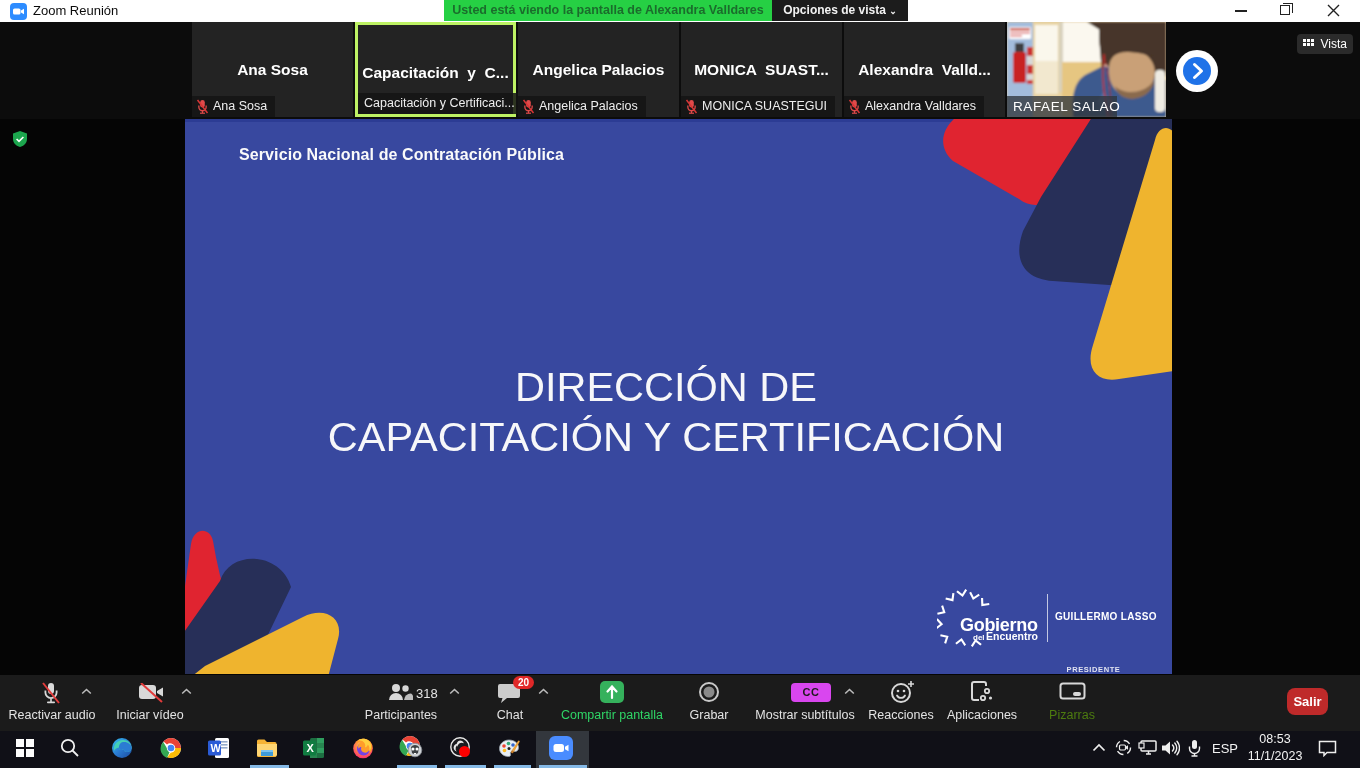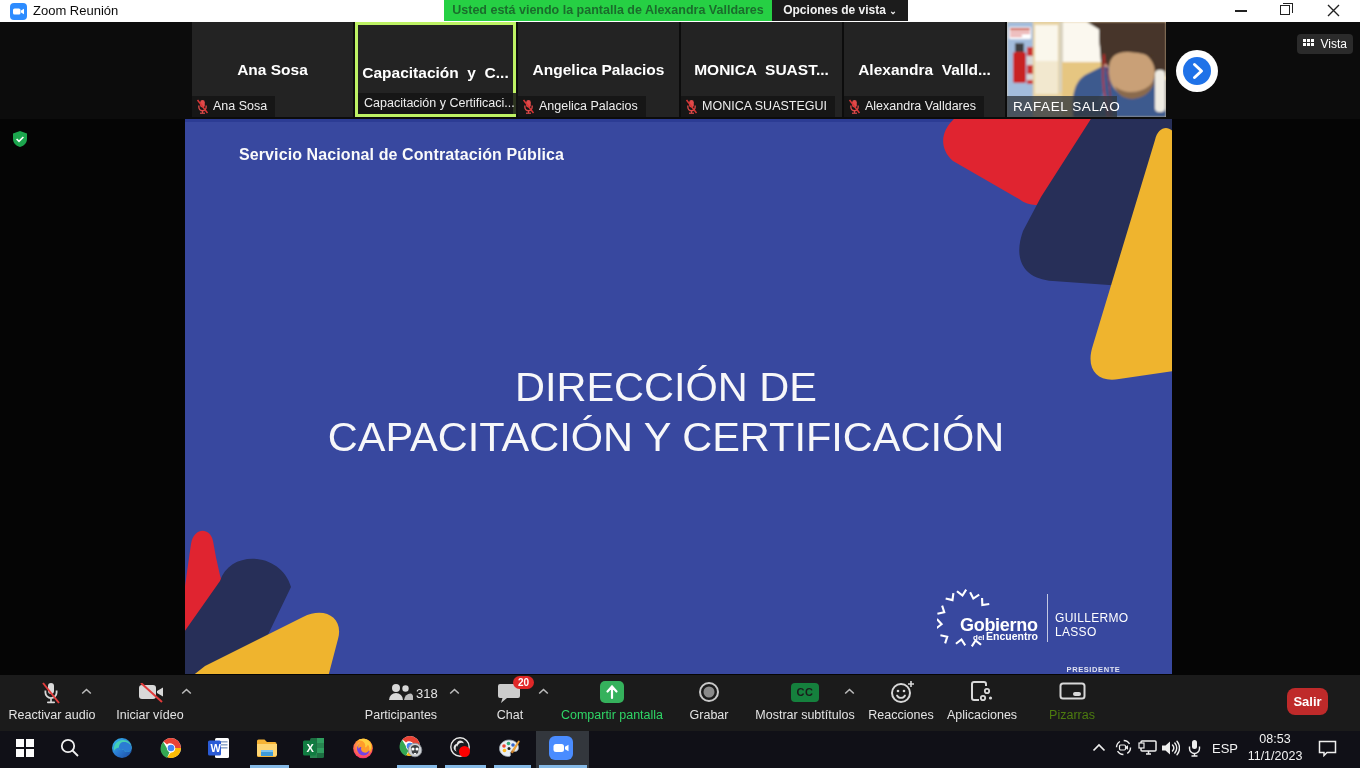--- a/index.html
+++ b/index.html
@@ -197,21 +197,21 @@
           <path d="M-4 -1.8 L0 2.6 L4 -1.8" stroke="#fff" stroke-width="2.1" fill="none" stroke-linecap="square"></path>
         </g>
         <g transform="translate(39,58) rotate(170)">
           <path d="M-4 -1.8 L0 2.6 L4 -1.8" stroke="#fff" stroke-width="2.1" fill="none" stroke-linecap="square"></path>
         </g>
 <text x="23" y="45.5" font-family="Liberation Sans,sans-serif" font-size="18" font-weight="bold" letter-spacing="-0.3" fill="#fff">Gobierno</text>
 <text x="36" y="54.5" font-family="Liberation Sans,sans-serif" font-size="8" font-weight="bold" fill="#fff">del</text>
 <text x="49" y="55" font-family="Liberation Sans,sans-serif" font-size="10.5" font-weight="bold" fill="#fff">Encuentro</text>
 </svg>
 <div class="abs" style="left:862px;top:475px;width:1px;height:48px;background:rgba(255,255,255,.7);"></div>
-<div class="abs" style="left:870px;top:492px;font-size:12px;font-weight:normal;color:#fff;letter-spacing:.3px;">GUILLERMO LASSO</div>
+<div class="abs" style="left:870px;top:492px;font-size:10px;font-weight:bold;color:#fff;letter-spacing:.3px;">GUILLERMO LASSO</div>
 <div class="abs" style="left:870px;top:501px;width:77px;text-align:center;font-size:7.5px;font-weight:bold;color:rgba(255,255,255,.85);letter-spacing:.6px;margin-top:45px;">PRESIDENTE</div>
 </div>
 
 <div class="abs" style="left:0;top:675px;width:1360px;height:56px;background:#1b1b1b;"></div>
 <div id="toolbar">
       <svg class="abs" style="left:39px;top:681px" width="24" height="24" viewBox="0 0 24 24">
 <g fill="#d8d8d8">
           <rect x="9" y="2" width="6" height="11" rx="3"></rect>
           <path d="M5.5 9.5 v2 a6.5 6.5 0 0 0 13 0 v-2 h-1.8 v2 a4.7 4.7 0 0 1 -9.4 0 v-2 Z"></path>
           <rect x="11.2" y="18" width="1.6" height="3"></rect>
@@ -256,21 +256,21 @@
 <div class="abs" style="left:600px;top:681px;width:24px;height:22px;background:#35b15c;border-radius:5px;"></div>
 <svg class="abs" style="left:600px;top:681px" width="24" height="22" viewBox="0 0 24 22">
         <path d="M12 17 V7 M12 5.5 L7.5 10.5 M12 5.5 L16.5 10.5" stroke="#fff" stroke-width="2.2" fill="none" stroke-linecap="round"></path>
       </svg>
 <div class="abs" style="left:522px;top:708px;width:180px;text-align:center;font-size:12.5px;color:#2fd566;white-space:nowrap;">Compartir pantalla</div>
 <svg class="abs" style="left:698px;top:681px" width="22" height="22" viewBox="0 0 22 22">
         <circle cx="11" cy="11" r="9" fill="none" stroke="#c9c9c9" stroke-width="2"></circle>
         <circle cx="11" cy="11" r="5.5" fill="#8a8a8a"></circle>
       </svg>
 <div class="abs" style="left:619px;top:708px;width:180px;text-align:center;font-size:12.5px;color:#e3e3e3;white-space:nowrap;">Grabar</div>
-<div class="abs" style="left:791px;top:683px;width:28px;height:19px;background:#15803d;border-radius:4px;color:#1b1b1b;font-size:11px;font-weight:bold;text-align:center;line-height:19px;letter-spacing:.5px;">CC</div>
+<div class="abs" style="left:791px;top:683px;width:40px;height:19px;background:#d946ef;border-radius:4px;color:#1b1b1b;font-size:11px;font-weight:bold;text-align:center;line-height:19px;letter-spacing:.5px;">CC</div>
 <svg class="abs" style="left:844px;top:688px" width="11" height="7" viewBox="0 0 11 7">
         <path d="M1.2 5.5 L5.5 1.5 L9.8 5.5" stroke="#bbb" stroke-width="1.6" fill="none"></path>
       </svg>
 <div class="abs" style="left:715px;top:708px;width:180px;text-align:center;font-size:12.5px;color:#e3e3e3;white-space:nowrap;">Mostrar subtítulos</div>
 <svg class="abs" style="left:890px;top:680px" width="25" height="24" viewBox="0 0 25 24">
 <circle cx="11" cy="13" r="9" fill="none" stroke="#d8d8d8" stroke-width="2"></circle>
 <circle cx="8" cy="11" r="1.3" fill="#d8d8d8"></circle>
         <circle cx="14" cy="11" r="1.3" fill="#d8d8d8"></circle>
 <path d="M7 15.5 a4.5 4.5 0 0 0 8 0" stroke="#d8d8d8" stroke-width="1.8" fill="none" stroke-linecap="round"></path>
 <path d="M21 1 v6 M18 4 h6" stroke="#d8d8d8" stroke-width="1.6"></path>

